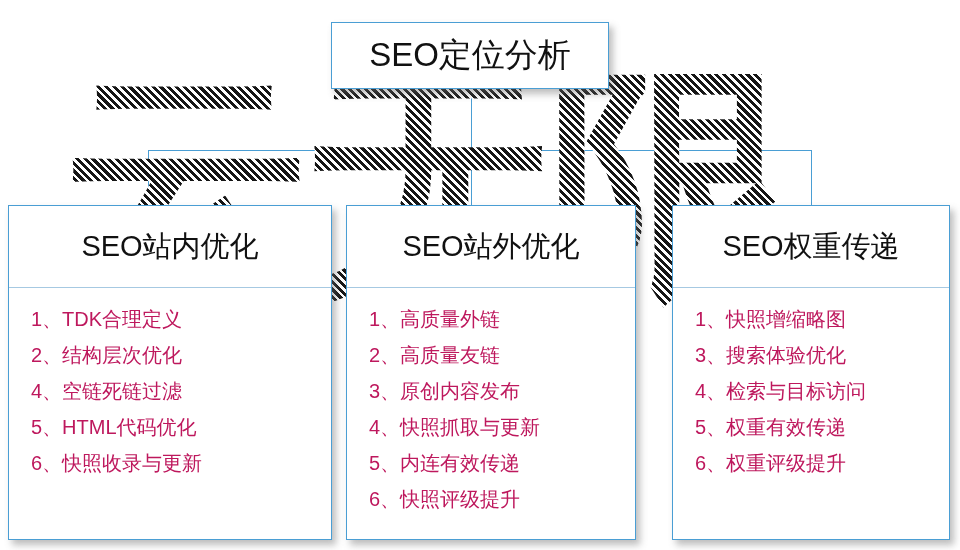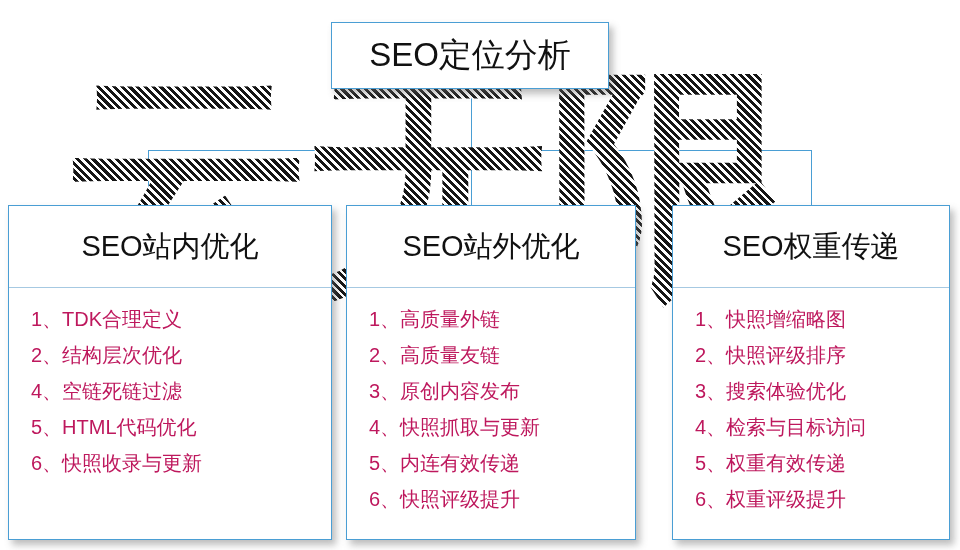--- a/index.html
+++ b/index.html
@@ -72,21 +72,20 @@
       <li>4、快照抓取与更新</li>
       <li>5、内连有效传递</li>
       <li>6、快照评级提升</li>
     </ul>
   </div>
 
   <div class="node col col3">
     <div class="col-title">SEO权重传递</div>
     <ul class="items">
       <li>1、快照增缩略图</li>
-      <li>2、快照评级排序</li>
       <li>3、搜索体验优化</li>
       <li>4、检索与目标访问</li>
       <li>5、权重有效传递</li>
       <li>6、权重评级提升</li>
     </ul>
   </div>
 
 </div>
 
 </body></html>

